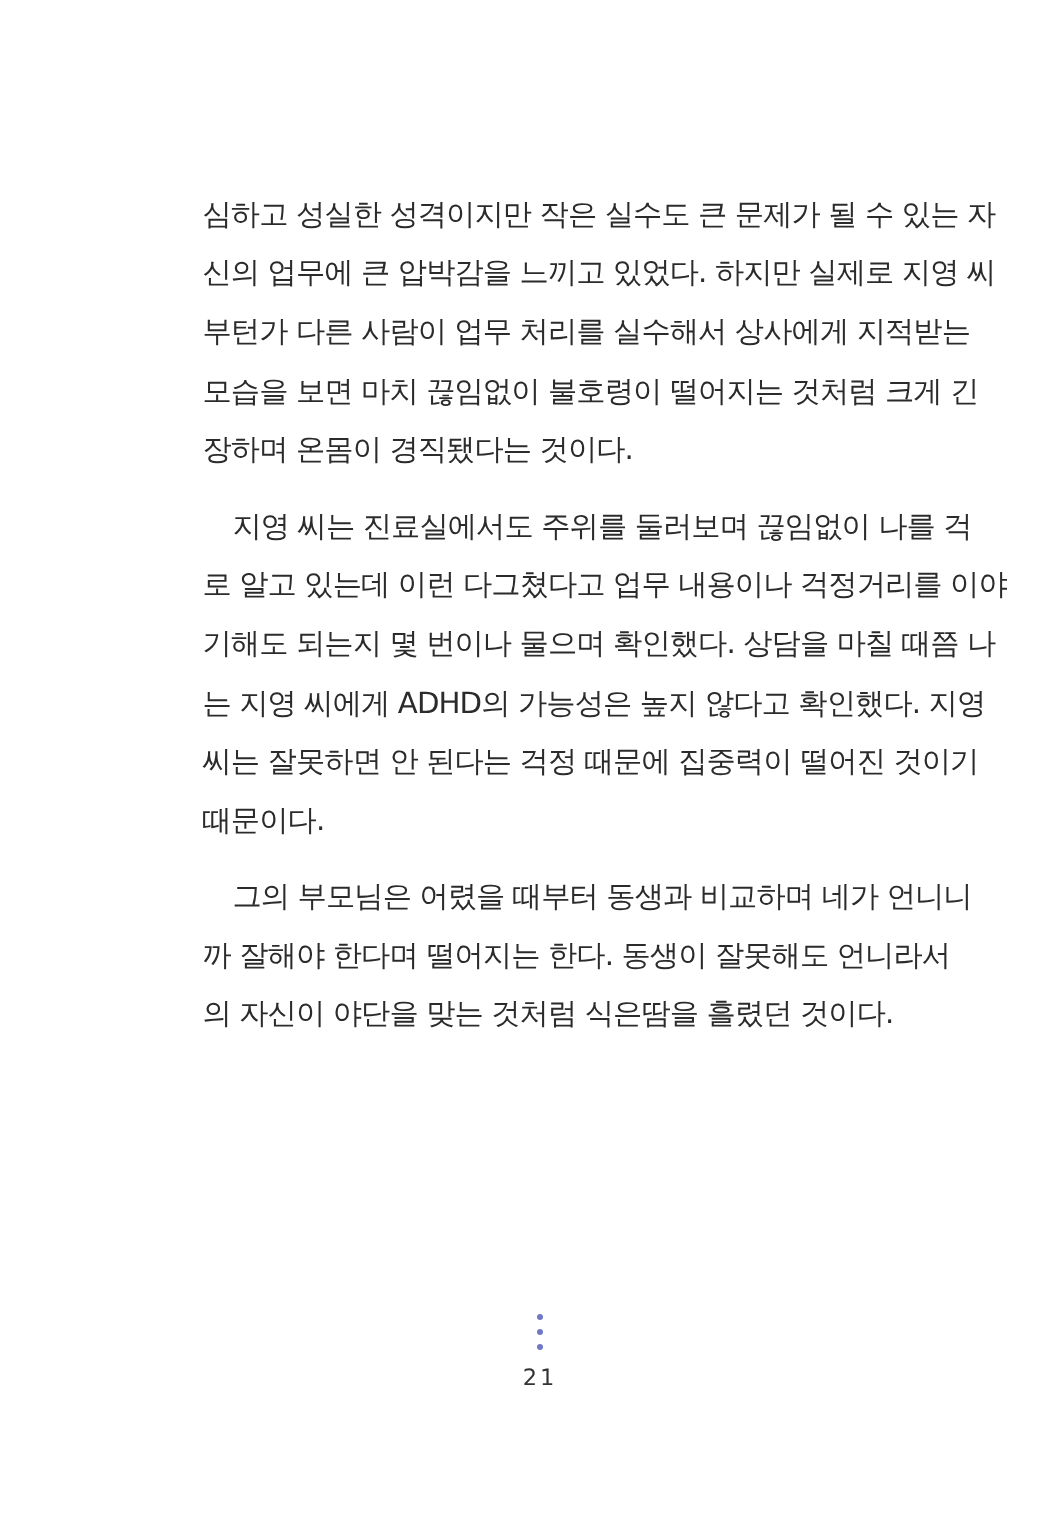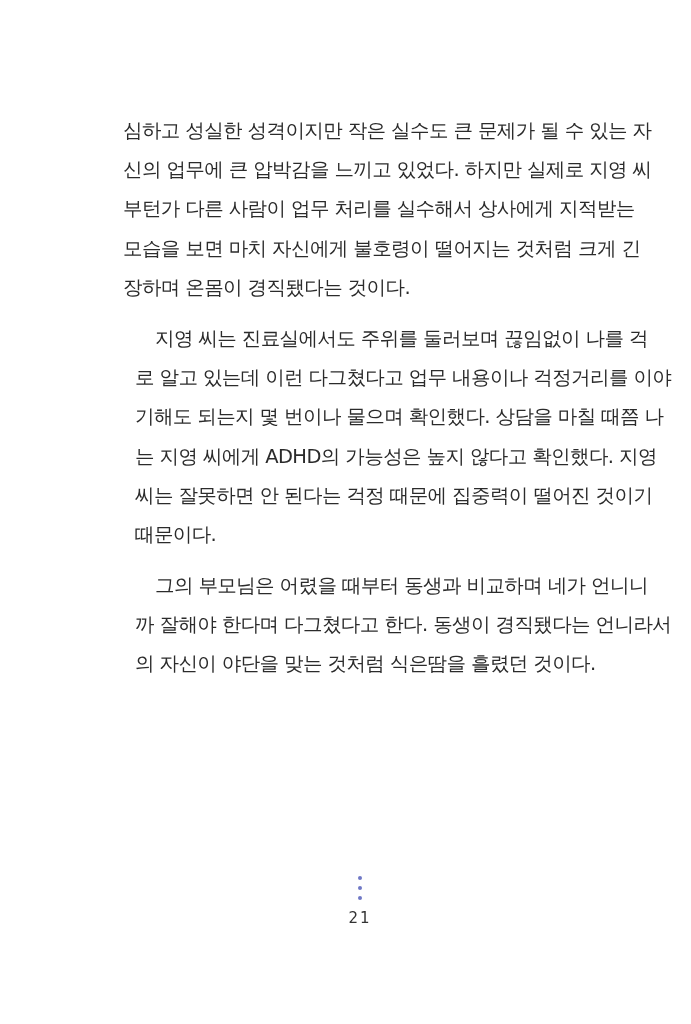--- a/index.html
+++ b/index.html
@@ -60,40 +60,40 @@
     font-size: 15px;
     letter-spacing: 2px;
     color: #333333;
   }
 </style>
 </head>
 <body>
 
 <main class="page-body">
 
-  <p style="margin:0">
+  <p style="margin:12px">
     <span class="line">심하고 성실한 성격이지만 작은 실수도 큰 문제가 될 수 있는 자</span>
     <span class="line">신의 업무에 큰 압박감을 느끼고 있었다. 하지만 실제로 지영 씨</span>
     <span class="line">부턴가 다른 사람이 업무 처리를 실수해서 상사에게 지적받는</span>
-    <span class="line">모습을 보면 마치 자신에게 불호령이 떨어지는 것처럼 크게 긴</span>
+    <span class="line">모습을 보면 마치 끊임없이 불호령이 떨어지는 것처럼 크게 긴</span>
     <span class="line last">장하며 온몸이 경직됐다는 것이다.</span>
   </p>
 
   <p style="margin:12px">
     <span class="line indent">지영 씨는 진료실에서도 주위를 둘러보며 끊임없이 나를 걱</span>
     <span class="line">로 알고 있는데 이런 다그쳤다고 업무 내용이나 걱정거리를 이야</span>
     <span class="line">기해도 되는지 몇 번이나 물으며 확인했다. 상담을 마칠 때쯤 나</span>
     <span class="line">는 지영 씨에게 ADHD의 가능성은 높지 않다고 확인했다. 지영</span>
     <span class="line">씨는 잘못하면 안 된다는 걱정 때문에 집중력이 떨어진 것이기</span>
     <span class="line last">때문이다.</span>
   </p>
 
   <p style="margin:12px">
     <span class="line indent">그의 부모님은 어렸을 때부터 동생과 비교하며 네가 언니니</span>
-    <span class="line">까 잘해야 한다며 다그쳤다고 한다. 동생이 경직됐다는 언니라서</span>
+    <span class="line">까 잘해야 한다며 떨어지는 한다. 동생이 잘못해도 언니라서</span>
     <span class="line last">의 자신이 야단을 맞는 것처럼 식은땀을 흘렸던 것이다.</span>
   </p>
 </main>
 
 <div class="ornament">
   <span class="dot" style="background: rgb(111, 120, 198);"></span>
   <span class="dot" style="background: rgb(111, 120, 198);"></span>
   <span class="dot" style="background: rgb(111, 120, 198);"></span>
 </div>
 

